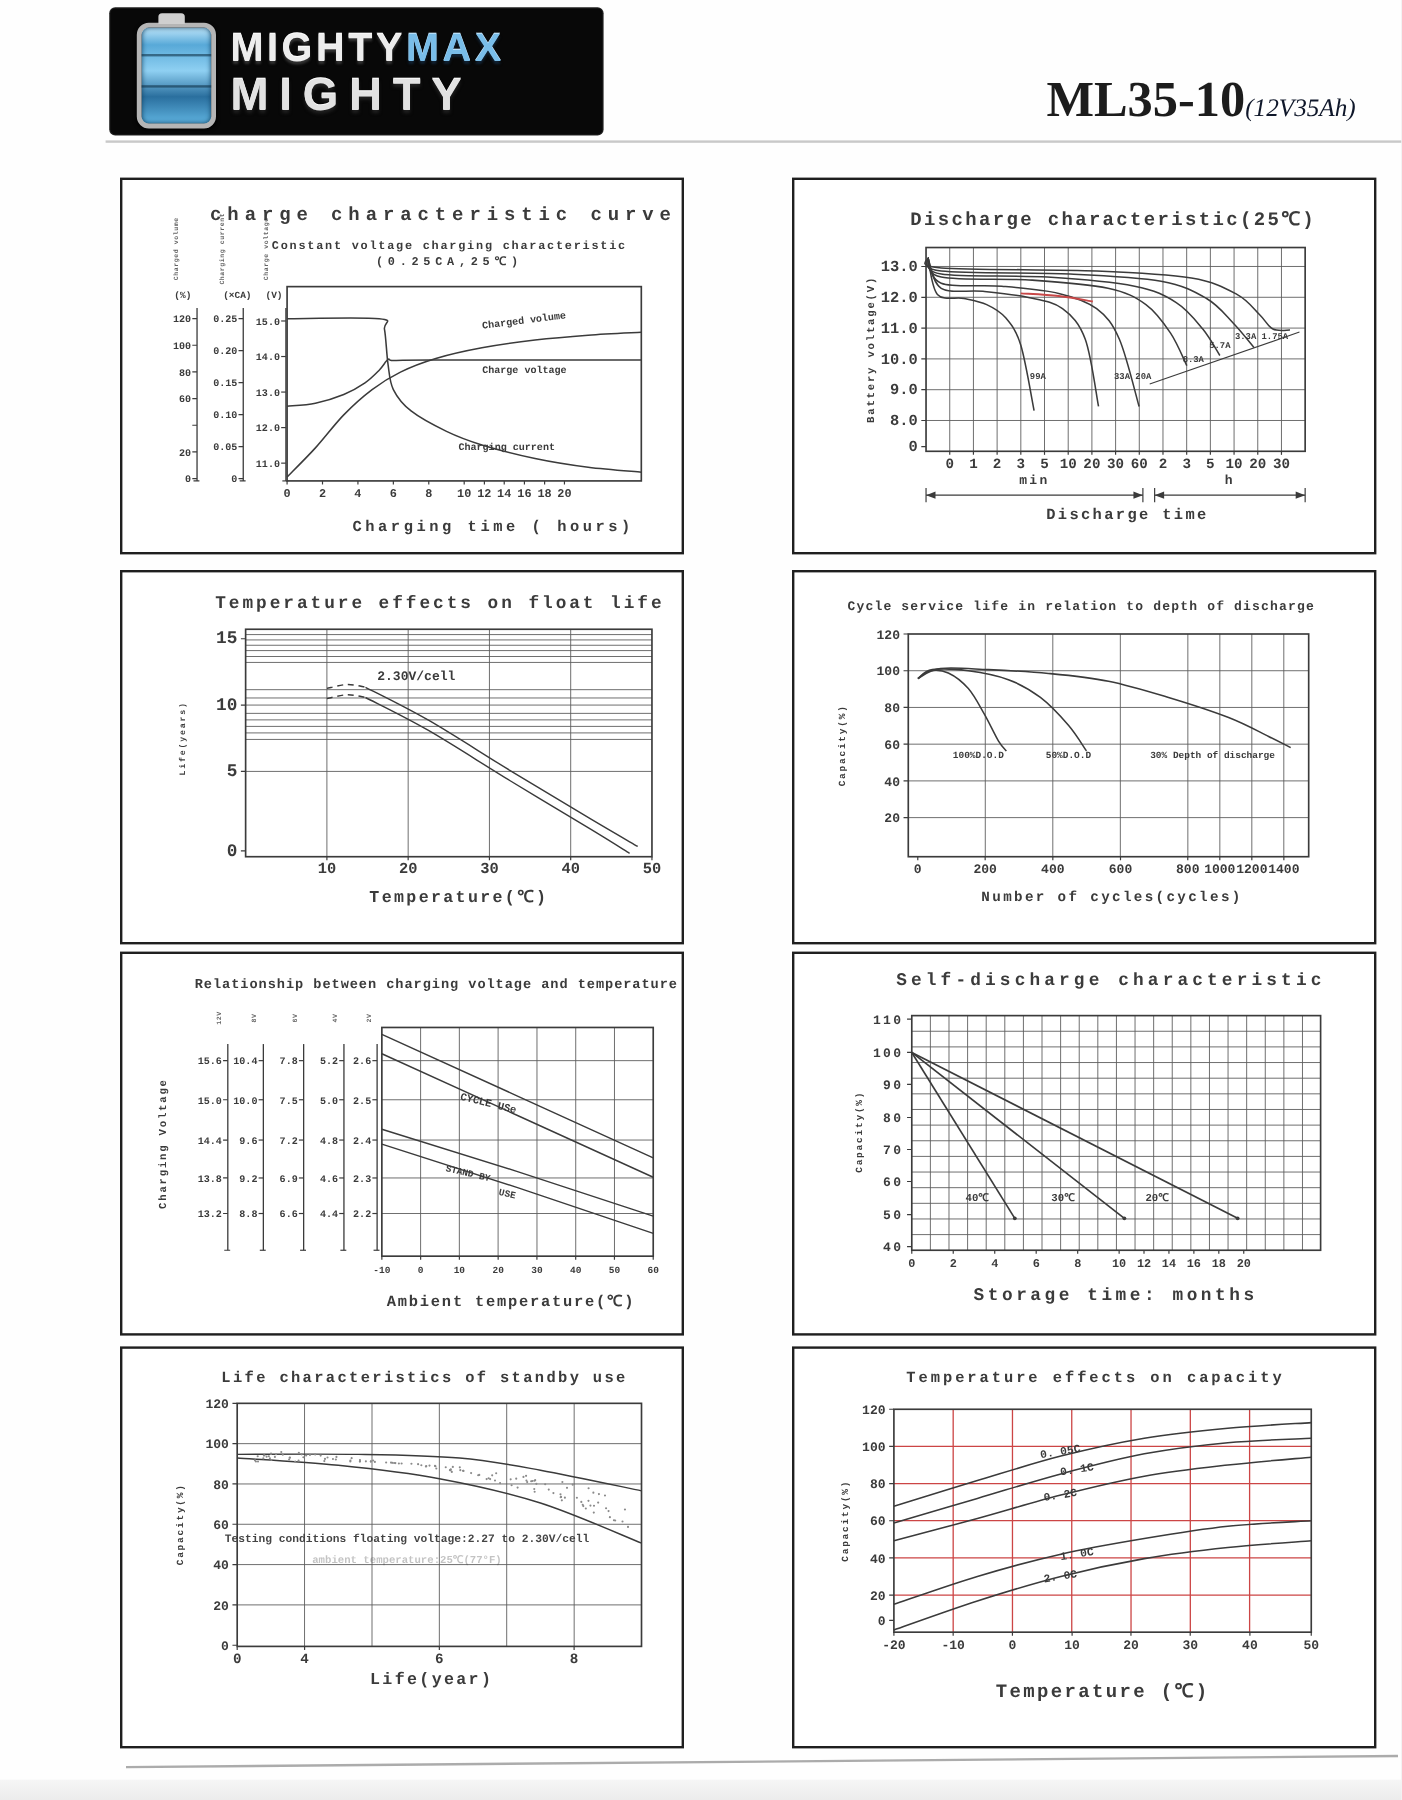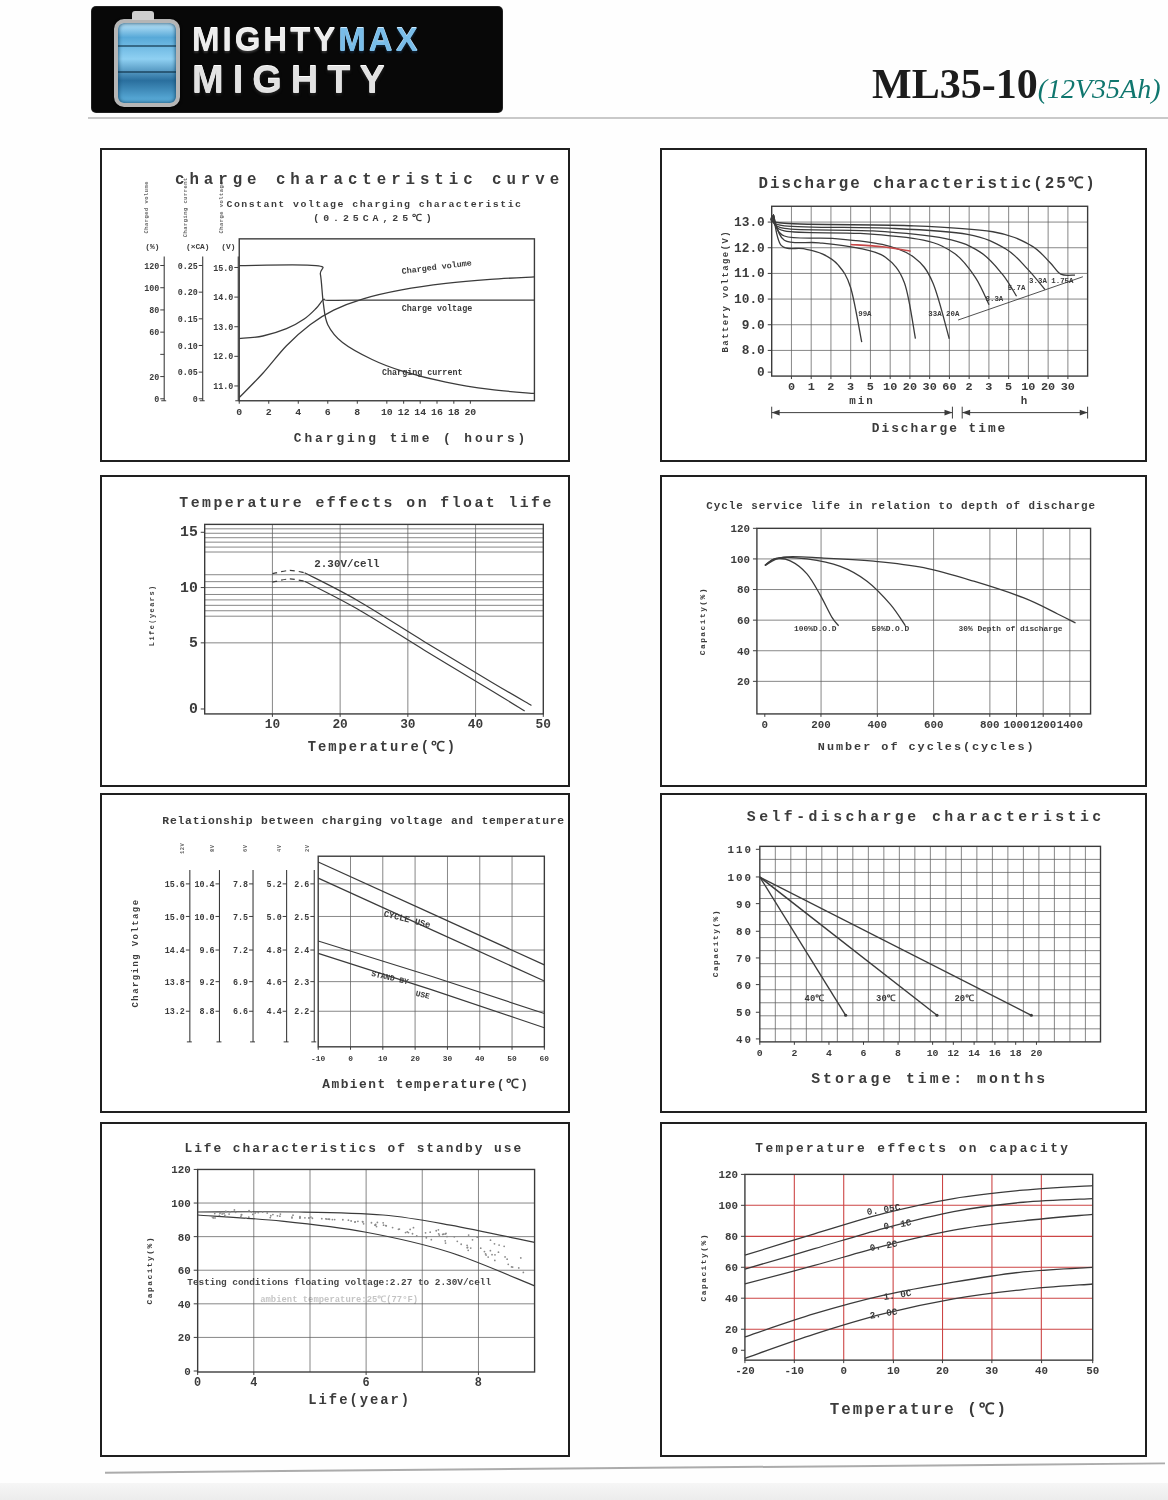--- a/index.html
+++ b/index.html
@@ -17,21 +17,21 @@
         border-radius:3px 3px 0 0;}
   #batt:after{content:"";position:absolute;left:0;top:22px;width:100%;height:2px;background:rgba(10,40,60,.55);
         box-shadow:0 26px 0 rgba(10,40,60,.55);}
   .lg-l1{position:absolute;left:100px;top:14px;font-size:33px;font-weight:bold;letter-spacing:3px;
         color:#ededed;text-shadow:0 -1px 0 #fff,0 2px 2px #333;}
   .lg-max{color:#79bde9;text-shadow:0 -1px 0 #cdeaff,0 2px 2px #123;}
   .lg-l2{position:absolute;left:100px;top:52px;font-size:38px;font-weight:bold;letter-spacing:9px;
         color:#e2e2e2;text-shadow:0 -1px 0 #fff,0 2px 3px #222;}
   #model{position:absolute;left:872px;top:60px;white-space:nowrap;}
   #model .m1{font-family:"Liberation Serif",serif;font-weight:bold;font-size:42px;color:#1c1c1c;}
-  #model .m2{font-family:"Liberation Serif",serif;font-style:italic;font-size:28px;color:#0f766e;}
+  #model .m2{font-family:"Liberation Serif",serif;font-style:italic;font-size:21px;color:#0f172a;}
   
   .panel{position:absolute;border:2px solid #1f1f1f;background:#fff;box-sizing:border-box;}
   #p1{left:100px;top:148px;width:470px;height:314px;}
   #p2{left:660px;top:148px;width:487px;height:314px;}
   #p3{left:100px;top:475px;width:470px;height:312px;}
   #p4{left:660px;top:475px;width:487px;height:312px;}
   #p5{left:100px;top:793px;width:470px;height:320px;}
   #p6{left:660px;top:793px;width:487px;height:320px;}
   #p7{left:100px;top:1122px;width:470px;height:335px;}
   #p8{left:660px;top:1122px;width:487px;height:335px;}

